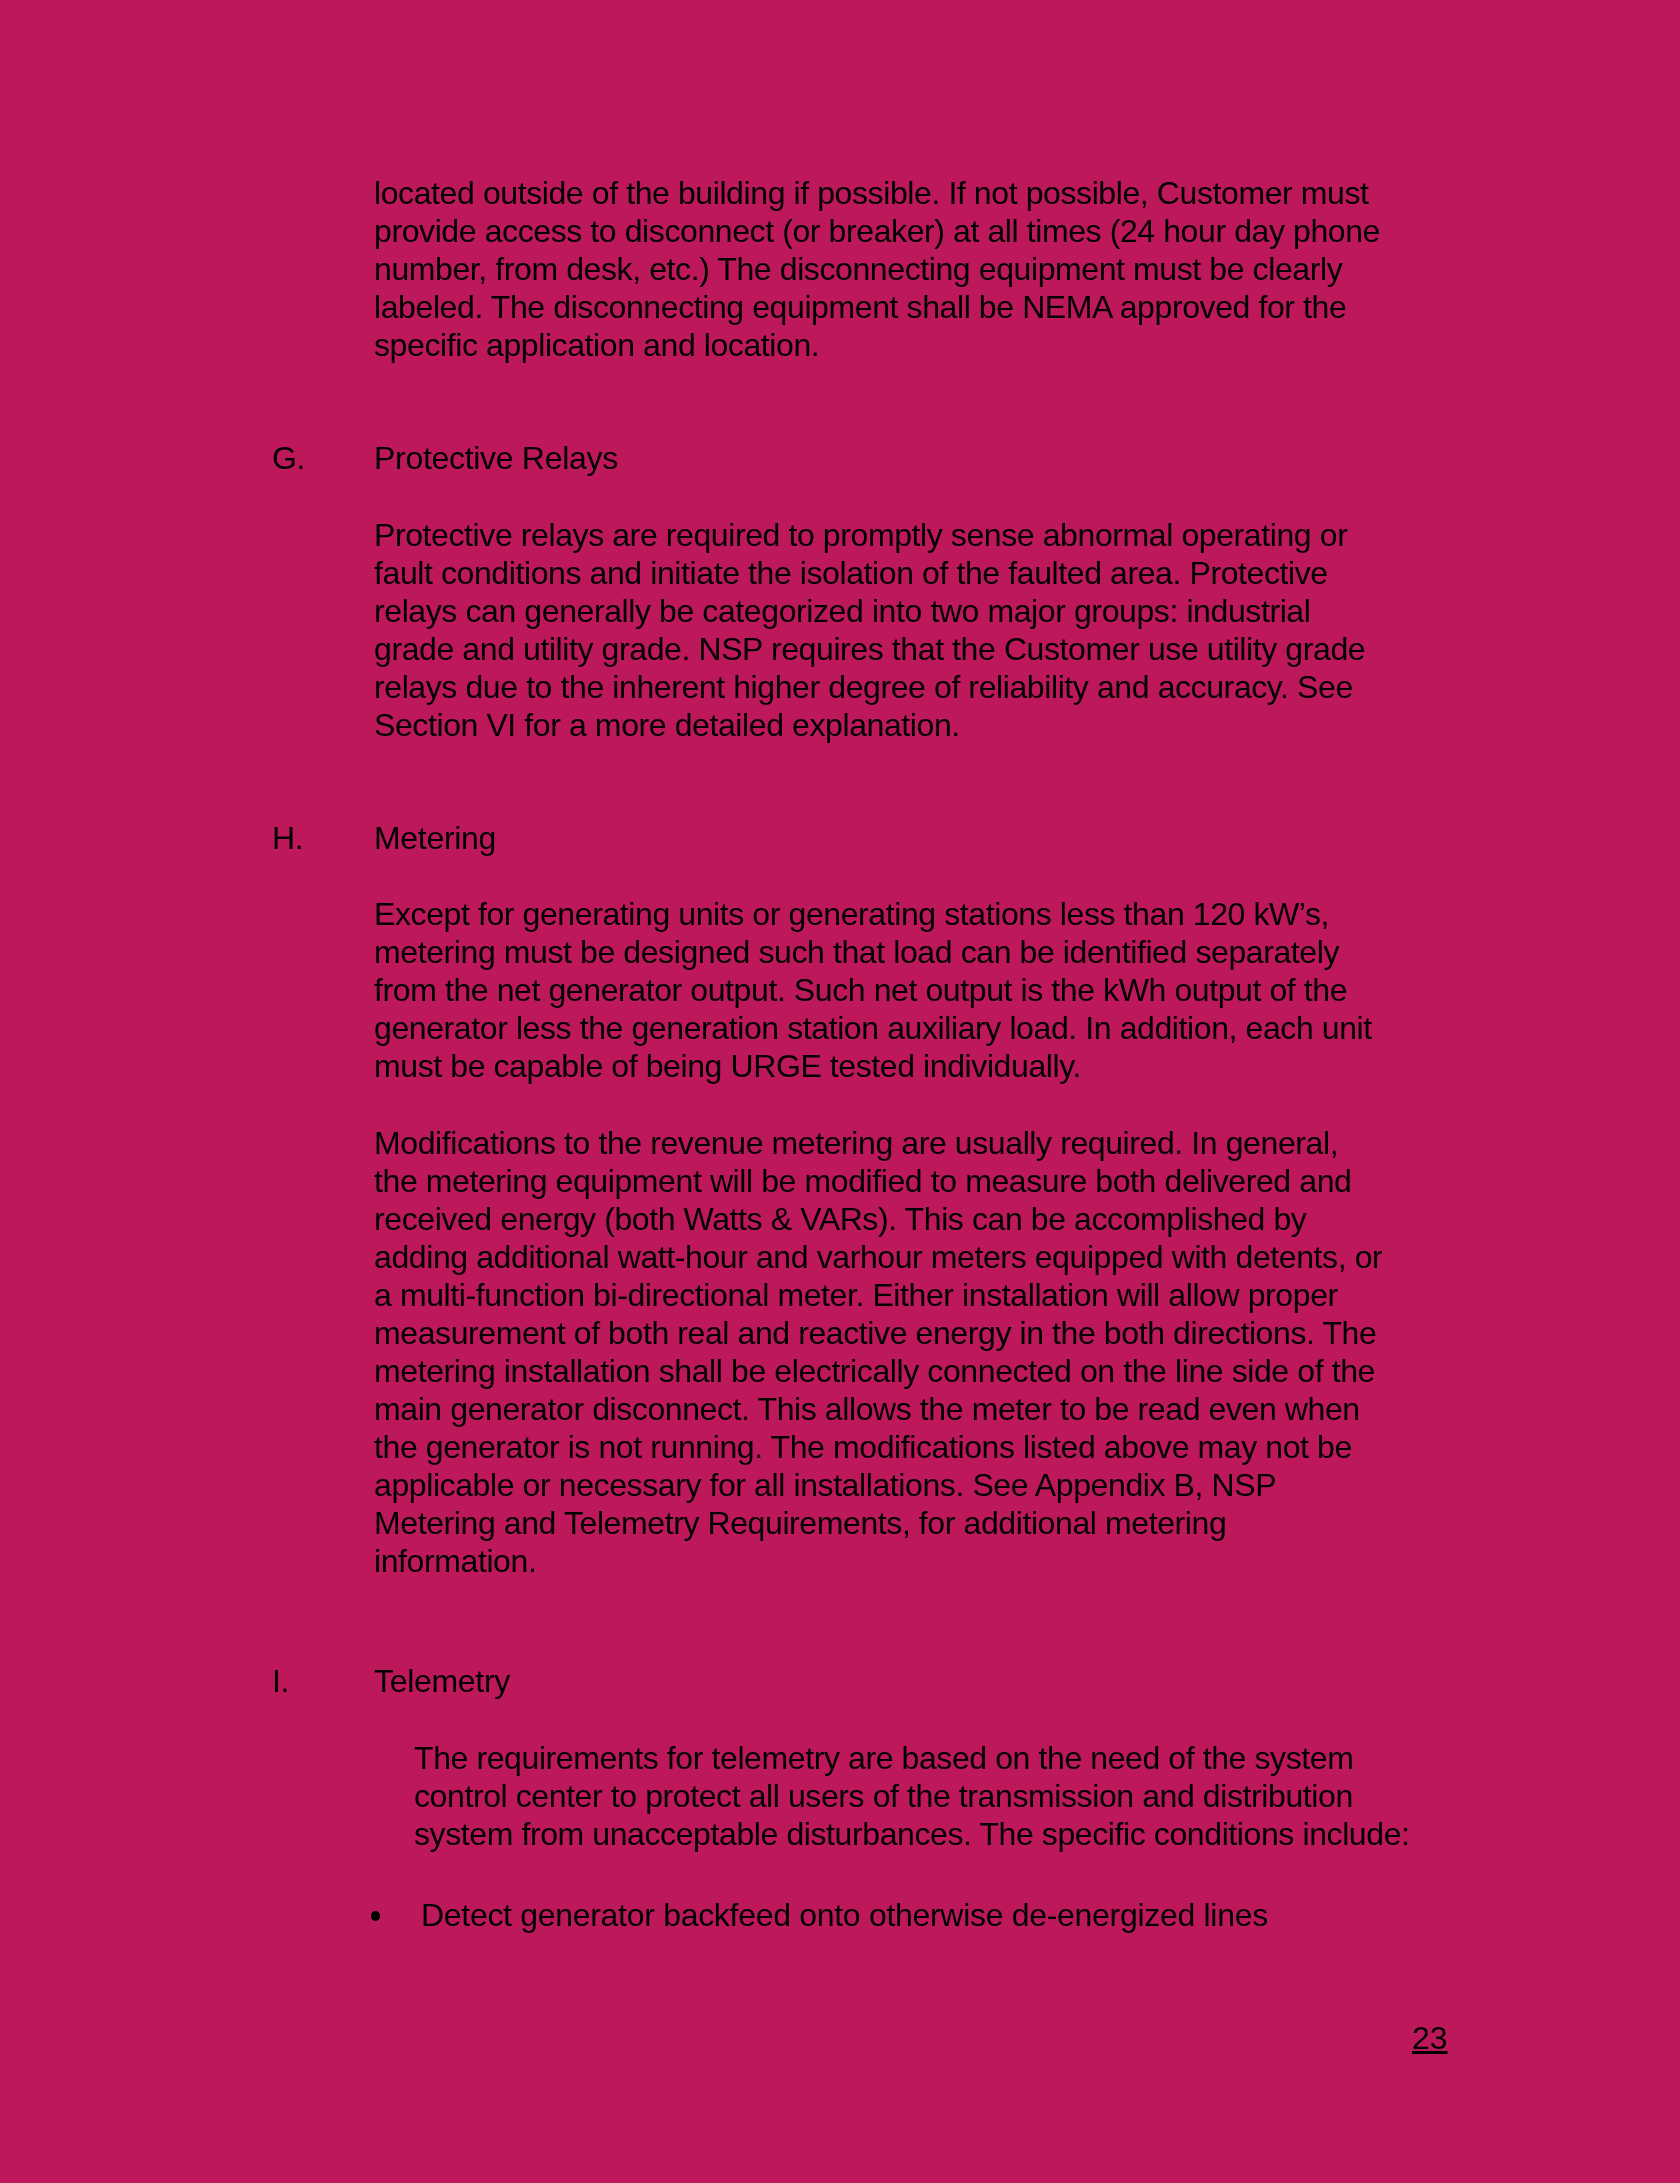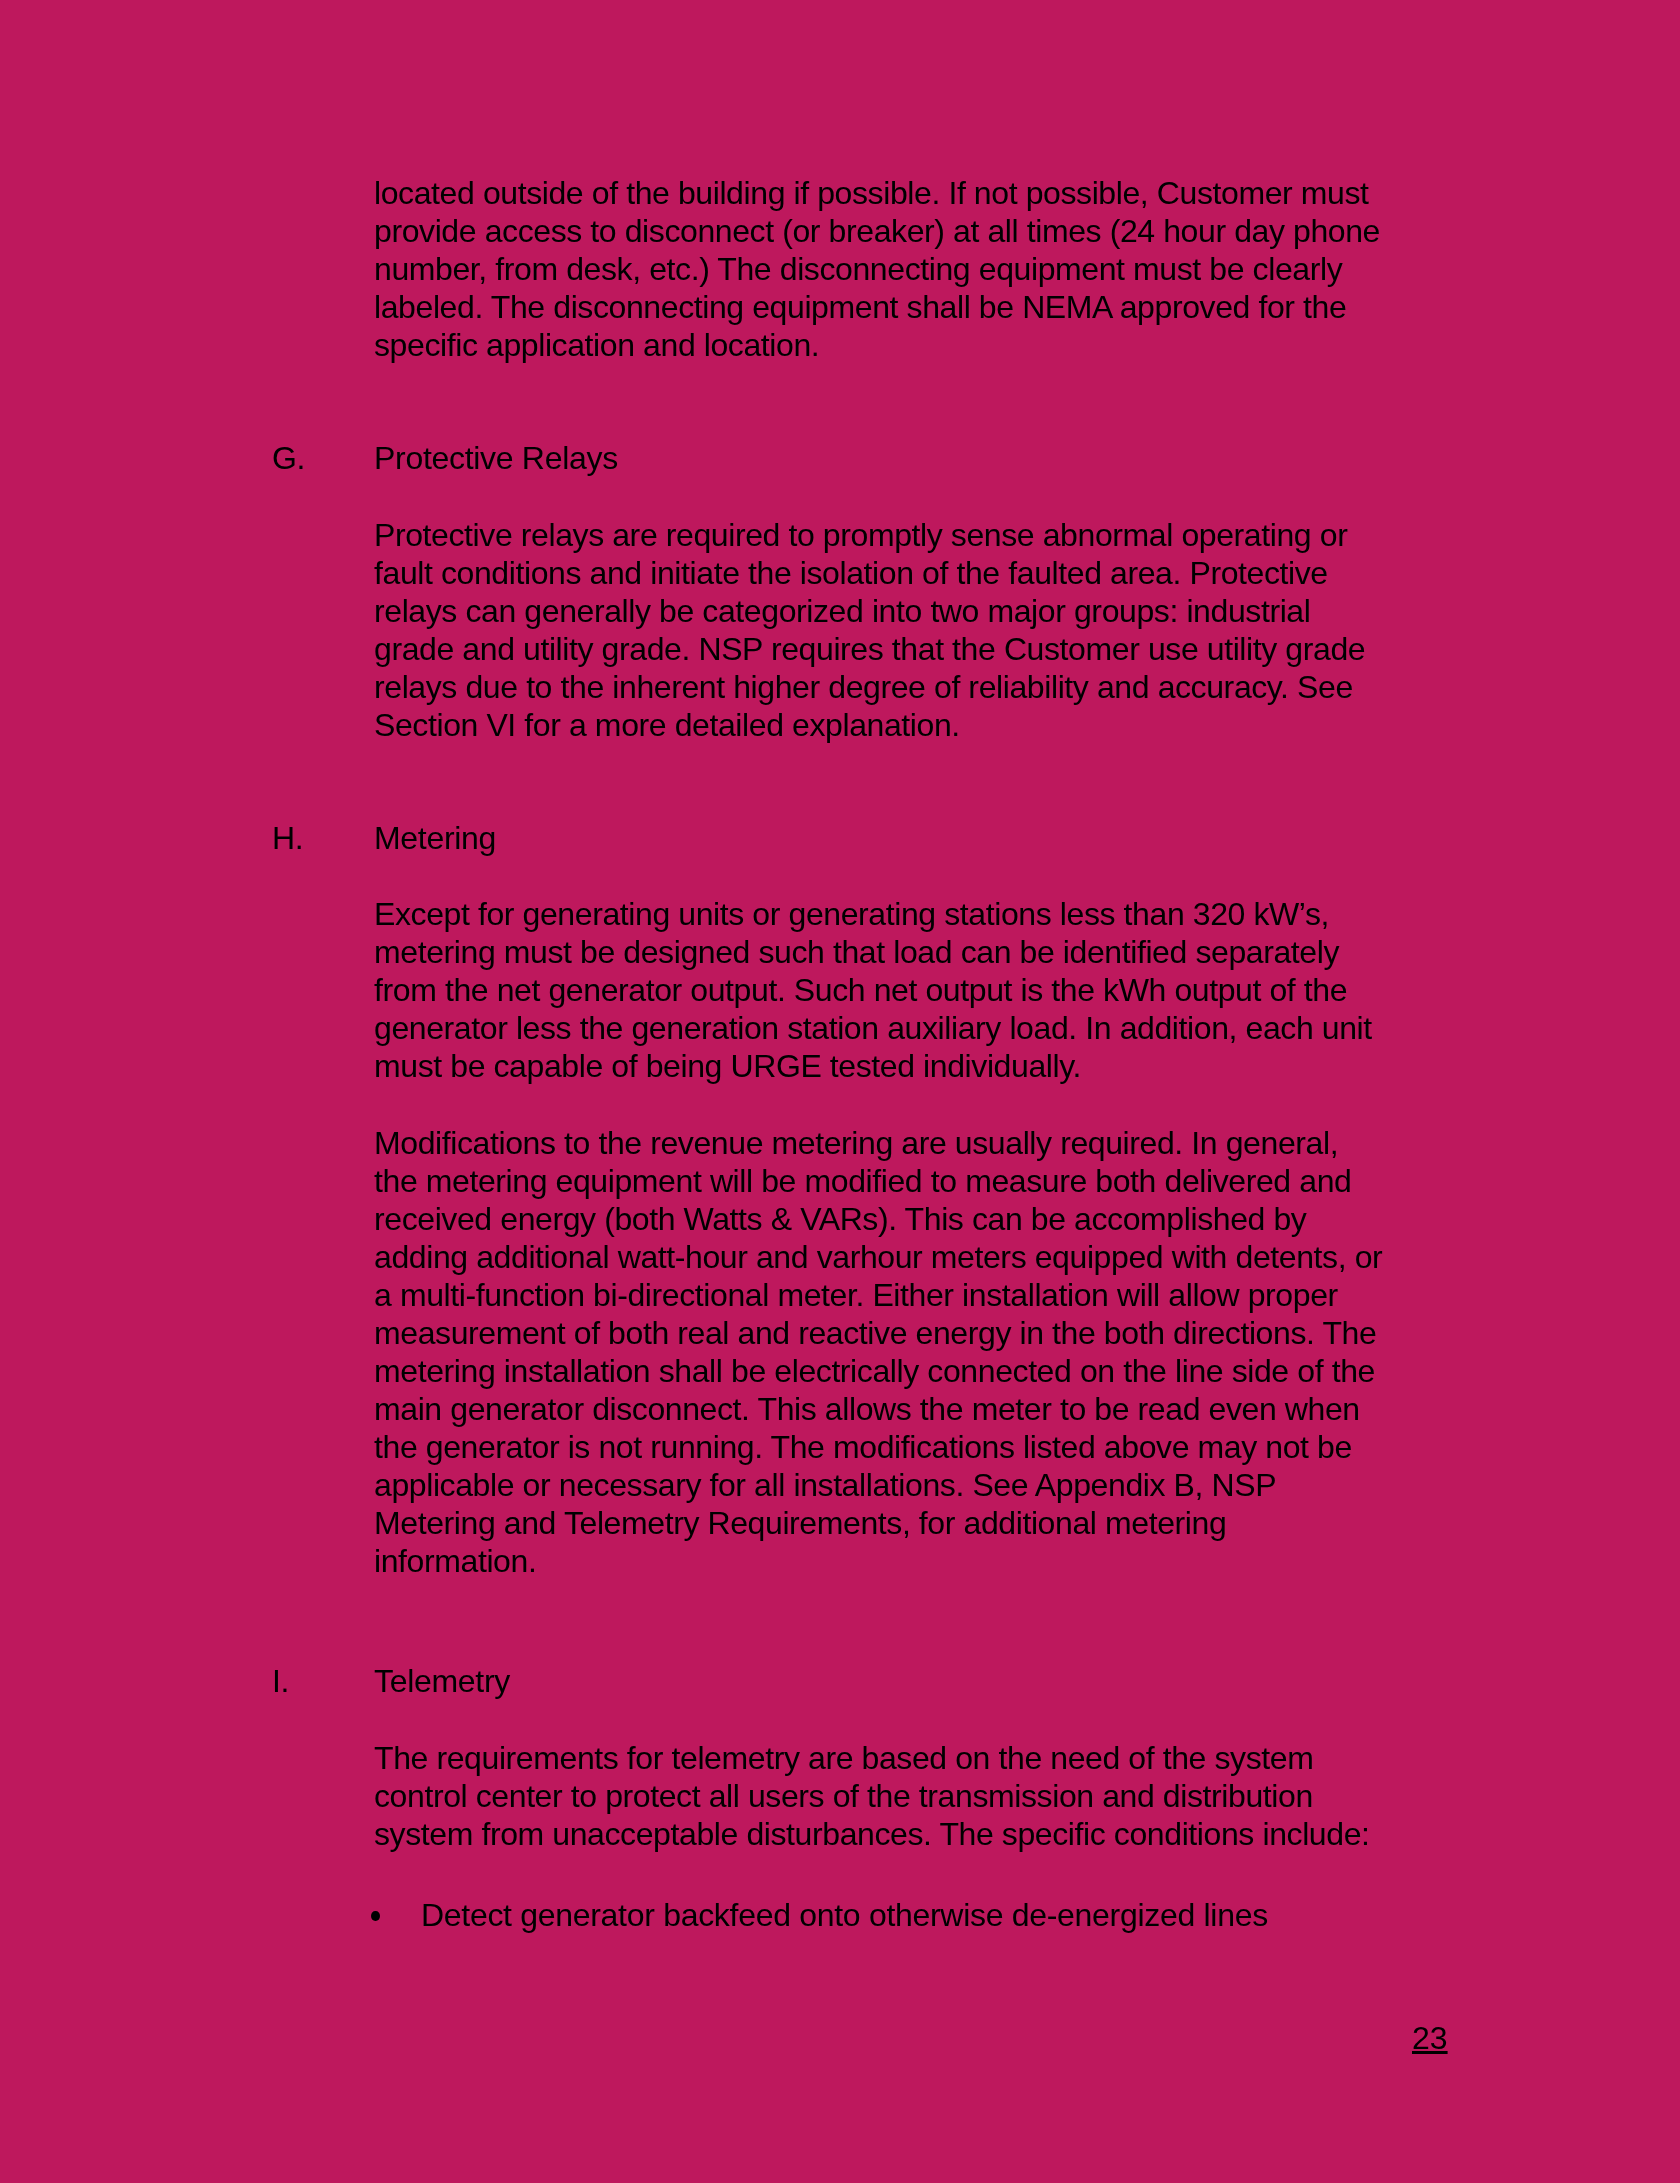--- a/index.html
+++ b/index.html
@@ -108,21 +108,21 @@
     <span class="ln">grade and utility grade.  NSP requires that the Customer use utility grade</span>
     <span class="ln">relays due to the inherent higher degree of reliability and accuracy.  See</span>
     <span class="ln">Section VI for a more detailed explanation.</span>
   </p>
 
   <div class="heading-row" style="top:819px;">
     <span class="letter">H.</span>
     <span class="title">Metering</span>
   </div>
   <p class="para" style="top:895px;">
-    <span class="ln">Except for generating units or generating stations less than 320 kW’s,</span>
+    <span class="ln">Except for generating units or generating stations less than 120 kW’s,</span>
     <span class="ln">metering must be designed such that load can be identified separately</span>
     <span class="ln">from the net generator output.  Such net output is the kWh output of the</span>
     <span class="ln">generator less the generation station auxiliary load.  In addition, each unit</span>
     <span class="ln">must be capable of being URGE tested individually.</span>
   </p>
   <p class="para" style="top:1124px;">
     <span class="ln">Modifications to the revenue metering are usually required.  In general,</span>
     <span class="ln">the metering equipment will be modified to measure both delivered and</span>
     <span class="ln">received energy (both Watts &amp; VARs).  This can be accomplished by</span>
     <span class="ln">adding additional watt-hour and varhour meters equipped with detents, or</span>
@@ -133,21 +133,21 @@
     <span class="ln">the generator is not running.  The modifications listed above may not be</span>
     <span class="ln">applicable or necessary for all installations.  See Appendix B, NSP</span>
     <span class="ln">Metering and Telemetry Requirements, for additional metering</span>
     <span class="ln">information.</span>
   </p>
 
   <div class="heading-row" style="top:1662px;">
     <span class="letter">I.</span>
     <span class="title">Telemetry</span>
   </div>
-  <p class="para" style="top:1739px;">
+  <p class="para" style="top:1739px;margin-left:40px;">
     <span class="ln">The requirements for telemetry are based on the need of the system</span>
     <span class="ln">control center to protect all users of the transmission and distribution</span>
     <span class="ln">system from unacceptable disturbances.  The specific conditions include:</span>
   </p>
 
   <div class="bullet-item" style="top:1896px;">
     <span class="dot"></span>
     <span class="txt">Detect generator backfeed onto otherwise de-energized lines</span>
   </div>
 

